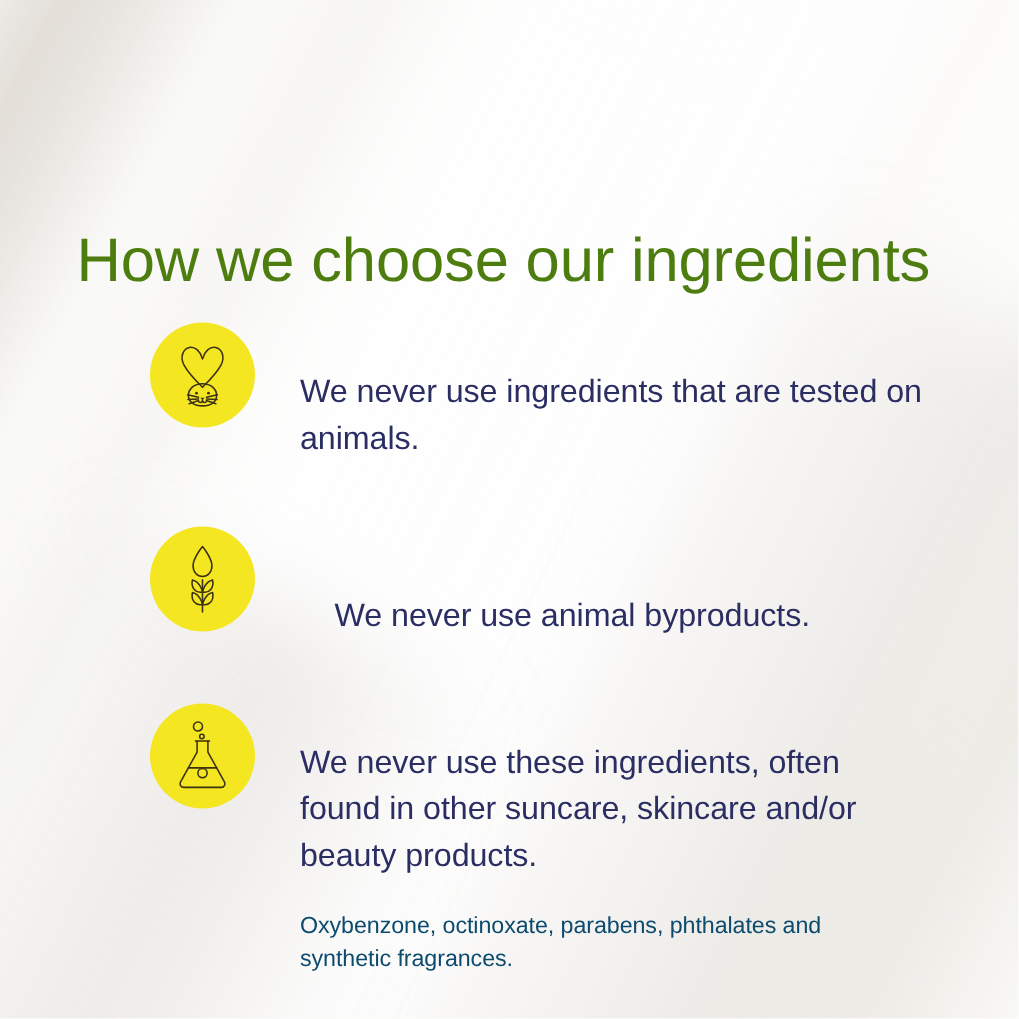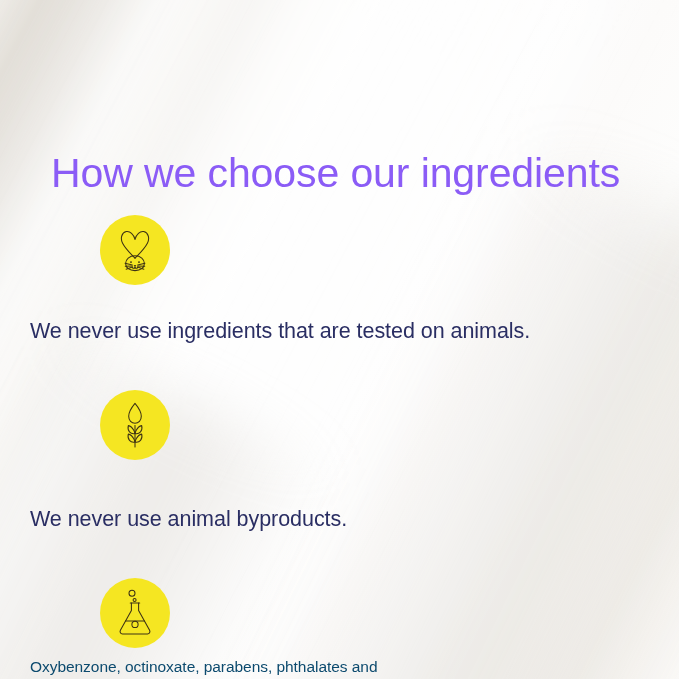--- a/index.html
+++ b/index.html
@@ -133,39 +133,38 @@
   }
 
   .page-title {
     position: absolute;
     left: 51px;
     top: 124px;
     font-size: 41px;
     line-height: 1.12;
     font-weight: 400;
     letter-spacing: -0.1px;
-    color: #8b5cf6;
+    color: #4d7c0f;
     white-space: nowrap;
   }
 
   .promise-list {
     position: absolute;
     left: 0;
     top: 215px;
     width: 679px;
   }
 
   .promise-row {
     position: relative;
     display: flex;
     align-items: flex-start;
-    flex-direction: column;
   }
   .promise-row.row-0 { margin-top: 0px; }
-  .promise-row.row-1 { margin-top: 22px; }
+  .promise-row.row-1 { margin-top: 22px; gap: 23px; }
   .promise-row.row-2 { margin-top: 22px; }
 
   .icon-badge {
     flex: 0 0 auto;
     margin-left: 100px;
     width: 70px;
     height: 70px;
     border-radius: 50%;
     background: #f5e622;
     display: flex;
@@ -289,19 +288,20 @@
 
               <path d="M16.3 14.0 L25.7 14.0"></path>
 
               <path d="M11.6 31.9 L30.4 31.9"></path>
 
               <circle cx="21.0" cy="35.4" r="3.1"></circle>
             </svg>
           </span>
         </div>
         <div class="promise-text">
+          <p class="promise-main">We never use these ingredients, often found in other suncare, skincare and/or beauty products.</p>
           <p class="promise-note">Oxybenzone, octinoxate, parabens, phthalates and synthetic fragrances.</p>
         </div>
       </div>
 
     </div>
   </div>
 </div>
 
 </body></html>

